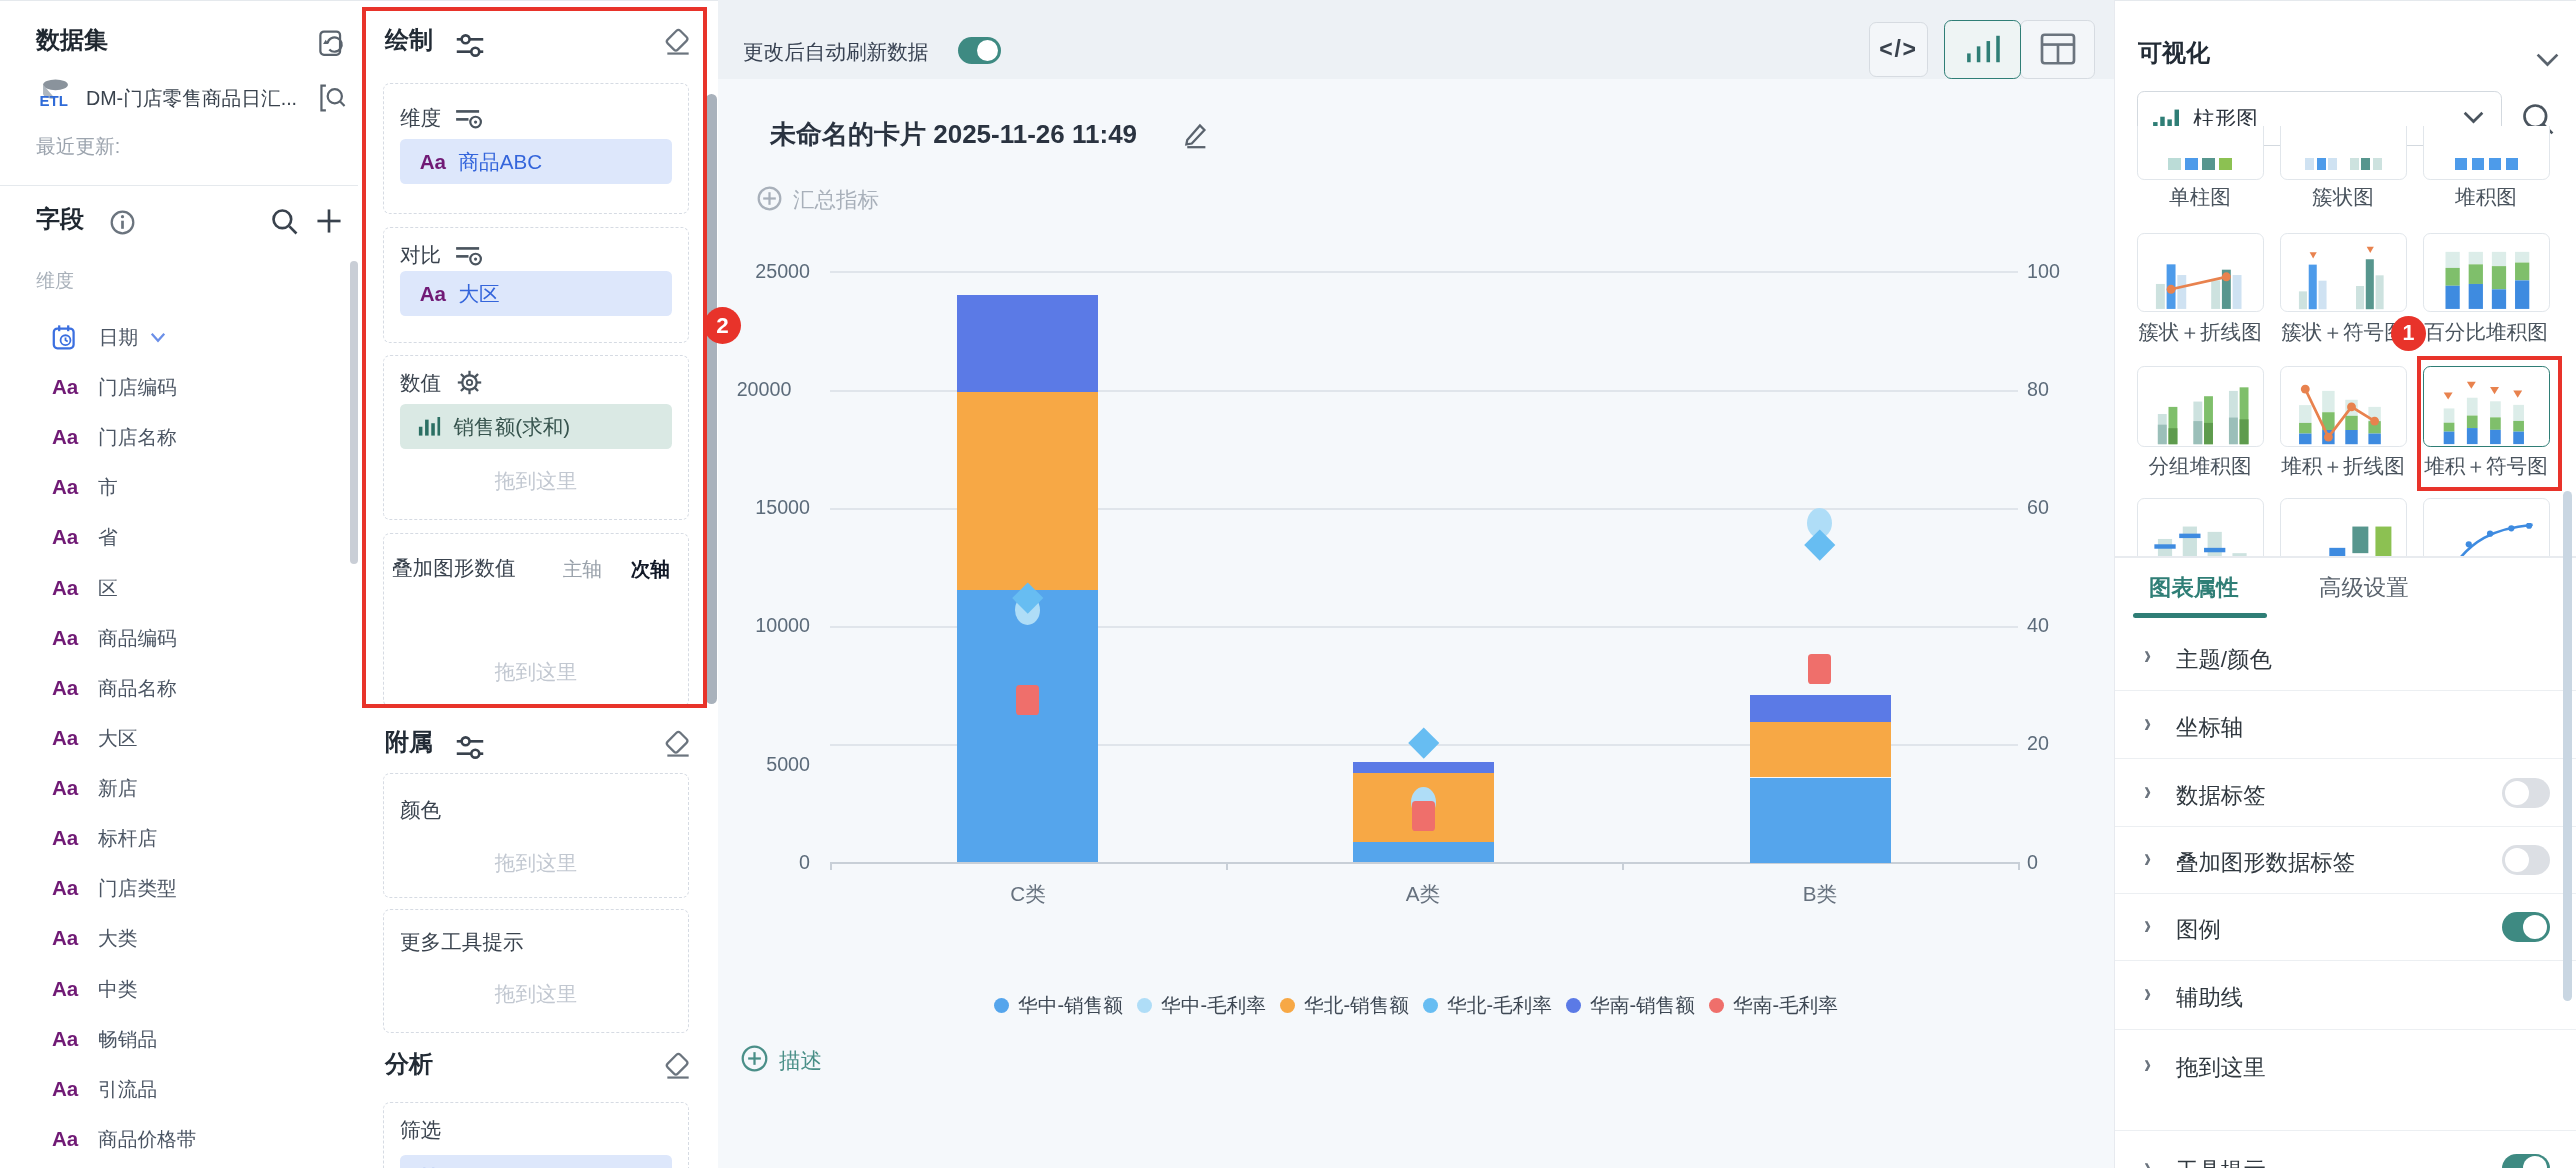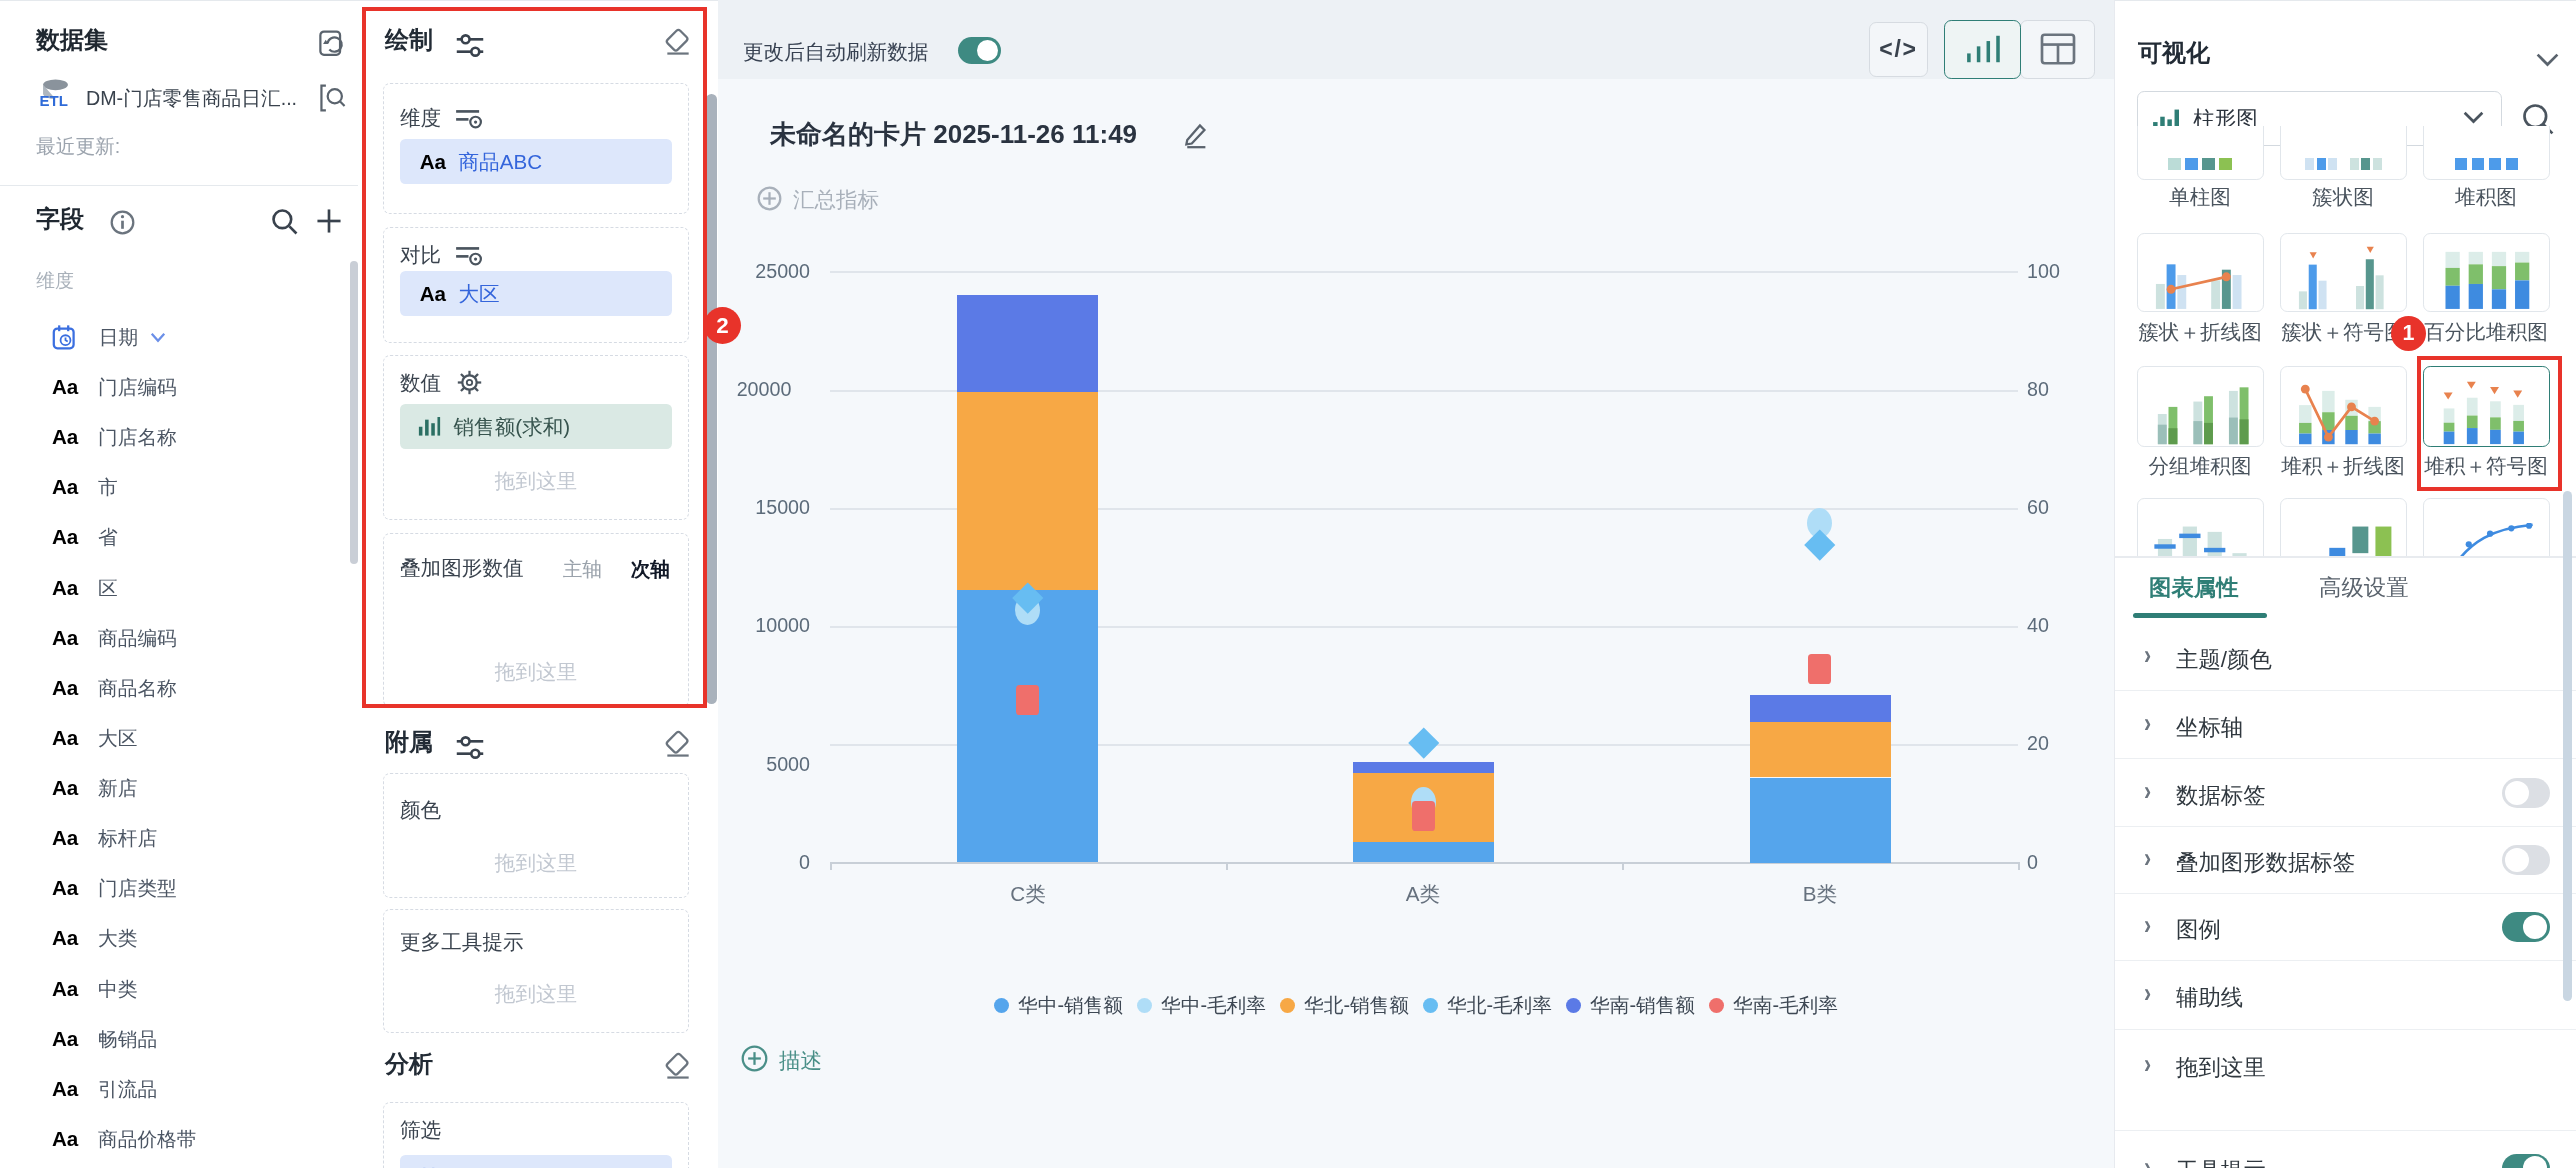--- a/index.html
+++ b/index.html
@@ -7,21 +7,21 @@
   .abs{position:absolute;}
   .panel{background:#FFFFFF;}
   .toprule{border-top:0.9px solid #E5E9ED;}
   
   #left-panel{left:0;top:0;width:358px;height:1169px;border-right:0.9px solid #E7EAEF;overflow:hidden;}
   .h-title{font-size:24px;font-weight:bold;color:#1F2730;}
   .muted{color:#9CA4AE;}
   .ds-name{font-size:19.7px;color:#39424D;}
   .group-label{font-size:19px;color:#A9B1BA;}
   .field-row{position:absolute;left:0;width:351px;height:50px;display:flex;align-items:center;}
-  .aa{color:#000000;font-weight:bold;font-size:20.6px;}
+  .aa{color:#701a75;font-weight:bold;font-size:20.6px;}
   .field-label{font-size:19.7px;color:#4B5563;margin-left:19.7px;}
   .scrollbar{background:#C9CED6;border-radius:5.4px;}
   
   #mid-panel{left:358px;top:0;width:360px;height:1169px;border-right:0.9px solid #E7EAEF;overflow:hidden;}
   .sec-title{font-size:24px;font-weight:bold;color:#222B35;}
   .dashed-box{position:absolute;left:25px;width:306px;border:1.8px dashed #D6DBE3;border-radius:7.2px;background:#fff;box-sizing:border-box;}
   .box-label{font-size:20.6px;color:#3A434E;}
   .pill{position:absolute;left:16px;width:272px;height:45px;border-radius:5.4px;display:flex;align-items:center;box-sizing:border-box;}
   .pill-blue{background:#DDE7FB;}
   .pill-blue .pill-text{color:#3465DB;font-size:20.6px;margin-left:12.5px;}
@@ -291,21 +291,21 @@
             <rect x="15" y="8" width="4" height="14" fill="#2B6F63"></rect>
             <rect x="22" y="1" width="3" height="21" fill="#2B6F63"></rect>
           </svg>
       </span>
       <span class="pill-text">销售额(求和)</span>
     </div>
     <div class="drop-hint" style="top:111px;">拖到这里</div>
   </div>
 
   <div class="dashed-box" style="top:532px;height:174px;">
-    <span class="box-label" style="position:absolute;left:16px;top:19.7px;">叠加图形数值</span>
+    <span class="box-label" style="position:absolute;left:8px;top:19.7px;">叠加图形数值</span>
     <span class="axis-toggle-dim" style="position:absolute;right:86px;top:21.5px;">主轴</span>
     <span class="axis-toggle-on" style="position:absolute;right:18px;top:21.5px;margin-left:28px;">次轴</span>
     <div class="drop-hint" style="top:124px;">拖到这里</div>
   </div>
 
   <div class="abs sec-title" style="left:27px;top:725px;">附属</div>
   <span class="abs sliders-icon" style="left:97px;top:732px;">
     <svg width="30" height="29" viewBox="0 0 34 32">
         <line x1="2" y1="9" x2="32" y2="9" stroke="#39424D" stroke-width="3"></line>
         <circle cx="12" cy="9" r="4.5" fill="#fff" stroke="#39424D" stroke-width="3"></circle>

